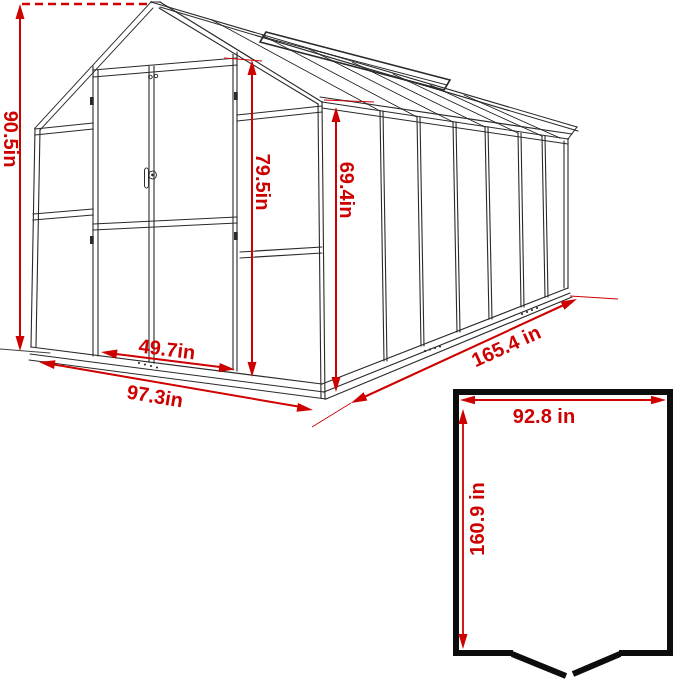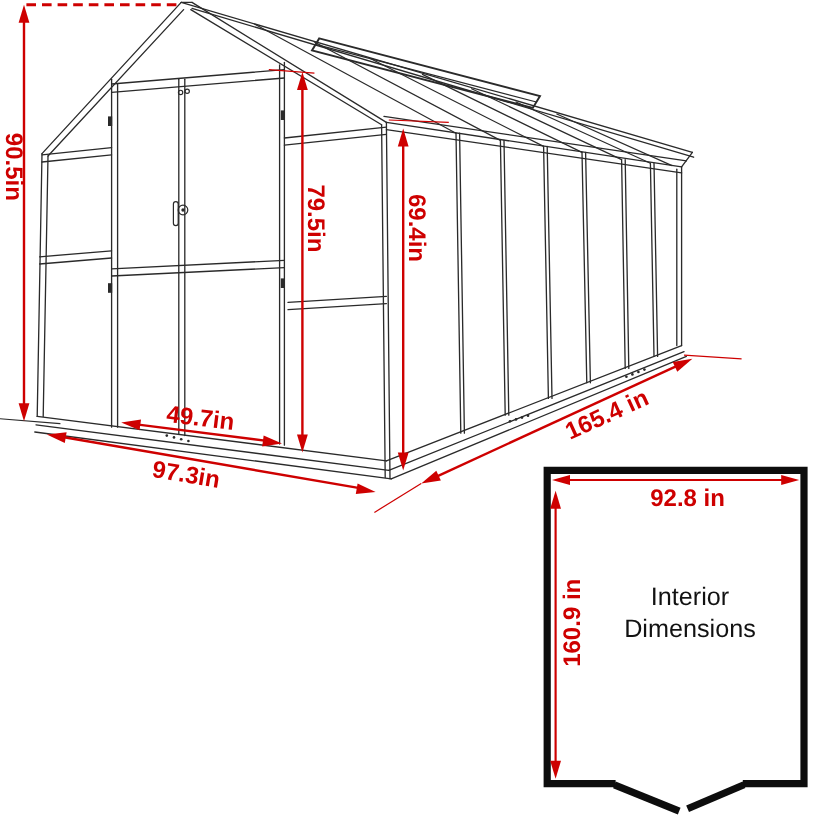--- a/index.html
+++ b/index.html
@@ -207,22 +207,18 @@
   <div class="dim-label rot90" style="left:263px;top:182px;">79.5in</div>
 
   <div class="dim-label rot90" style="left:347px;top:190px;">69.4in</div>
 
   <div class="dim-label rot7" style="left:167px;top:349px;">49.7in</div>
 
   <div class="dim-label rot10" style="left:155px;top:396px;">97.3in</div>
 
   <div class="dim-label rotm24" style="left:506px;top:346px;">165.4 in</div>
 
-  <div class="dim-label" style="left:573px;top:416px;">92.8 in</div>
+  <div class="dim-label" style="left:544px;top:416px;">92.8 in</div>
 
   <div class="dim-label rotm90" style="left:477px;top:519px;">160.9 in</div>
 
-  <div class="interior-title" style="left:575px;top:511px;">
-    <div>Interior</div>
-    <div>Dimensions</div>
-  </div>
 
 </div>
 
 </body></html>

